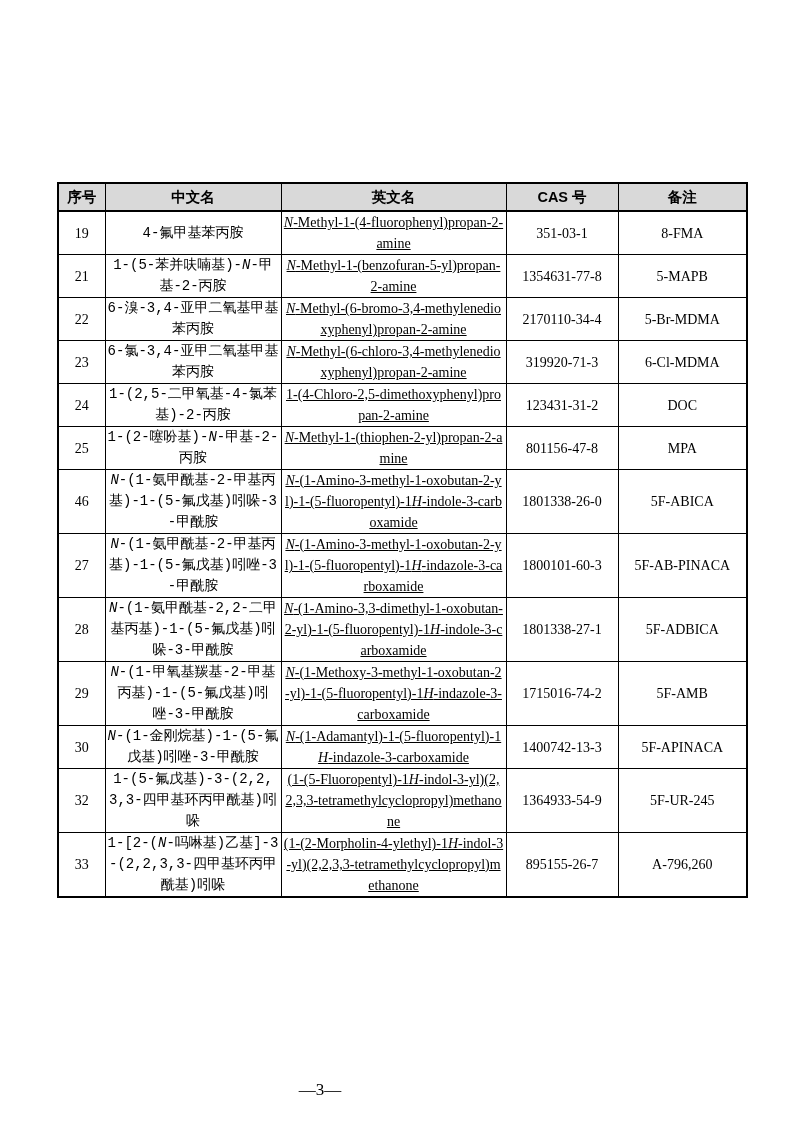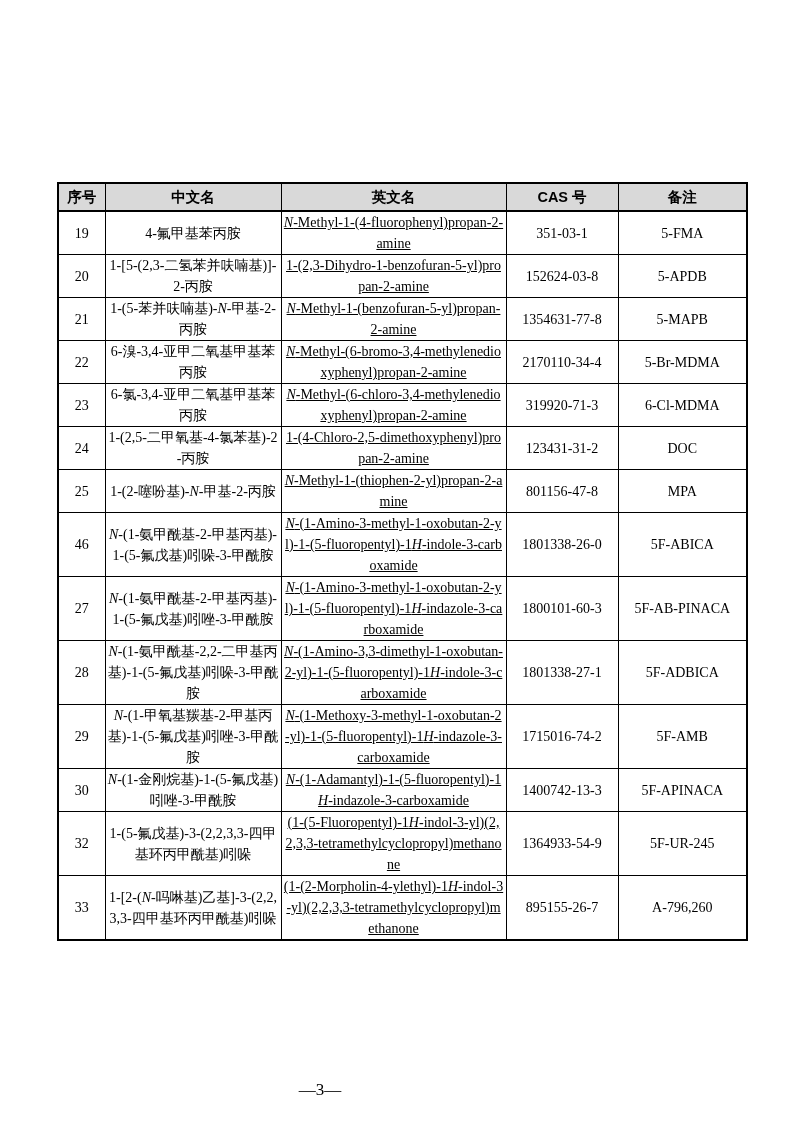--- a/index.html
+++ b/index.html
@@ -38,21 +38,21 @@
   table.substances thead th {
     background: #d9d9d9;
     font-family: "Liberation Sans", sans-serif;
     font-weight: bold;
     font-size: 14.5px;
     height: 28px;
     padding: 2px 0;
     border-bottom: 2px solid #000000;
   }
   td.col-en { word-break: break-all; text-decoration: underline; }
-  td.col-cn { word-break: break-all; }
+  td.col-cn { word-break: break-all; font-family: Liberation Mono, monospace; }
   td.col-cas, td.col-note { white-space: nowrap; }
   .page-footer {
     position: absolute;
     left: 0; right: 0;
     top: 1036px;
     text-align: center;
     font-size: 17px;
     font-family: "Liberation Serif", serif;
     color: #000000;
   }
@@ -78,28 +78,21 @@
         <th>CAS 号</th>
         <th>备注</th>
       </tr>
     </thead>
     <tbody>
         <tr>
       <td class="col-no">19</td>
       <td class="col-cn">4-氟甲基苯丙胺</td>
       <td class="col-en"><i>N</i>-Methyl-1-(4-fluorophenyl)propan-2-amine</td>
       <td class="col-cas">351-03-1</td>
-      <td class="col-note">5-FMA</td>
-    </tr>
-        <tr>
-      <td class="col-no">20</td>
-      <td class="col-cn">1-[5-(2,3-二氢苯并呋喃基)]-2-丙胺</td>
-      <td class="col-en">1-(2,3-Dihydro-1-benzofuran-5-yl)propan-2-amine</td>
-      <td class="col-cas">152624-03-8</td>
-      <td class="col-note">5-APDB</td>
+      <td class="col-note">8-FMA</td>
     </tr>
         <tr>
       <td class="col-no">21</td>
       <td class="col-cn">1-(5-苯并呋喃基)-<i>N</i>-甲基-2-丙胺</td>
       <td class="col-en"><i>N</i>-Methyl-1-(benzofuran-5-yl)propan-2-amine</td>
       <td class="col-cas">1354631-77-8</td>
       <td class="col-note">5-MAPB</td>
     </tr>
         <tr>
       <td class="col-no">22</td>

